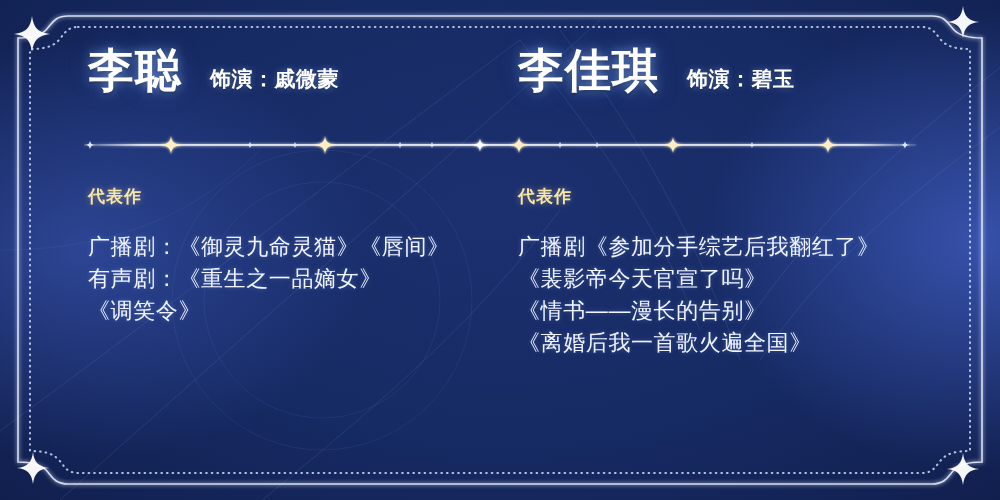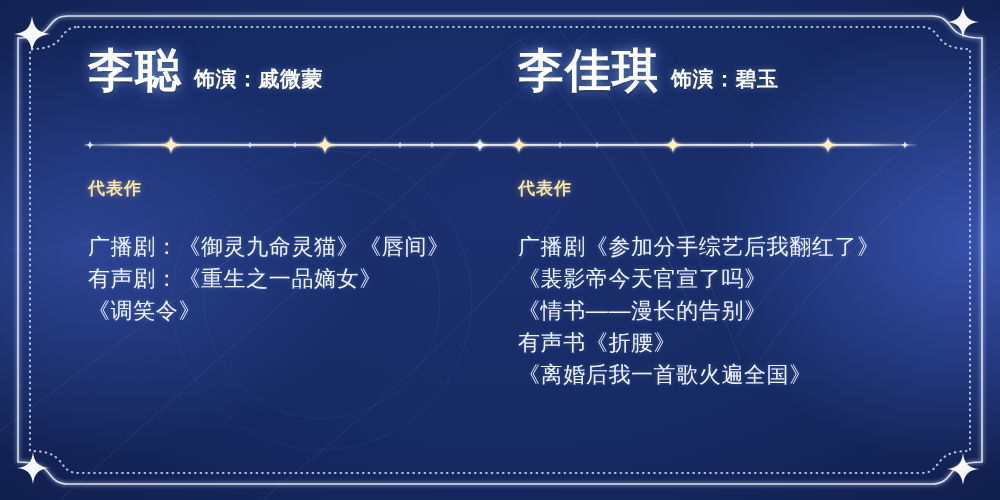--- a/index.html
+++ b/index.html
@@ -81,40 +81,40 @@
       0 0 10px rgba(150,190,255,0.55),
       0 0 22px rgba(110,160,255,0.35),
       0 2px 3px rgba(0,0,0,0.45);
   }
   .role-label {
     font-family: "Liberation Serif", "DejaVu Serif", serif;
     font-weight: bold;
     font-size: 21px;
     line-height: 1;
     color: #ffffff;
-    margin-left: 12px;
+    margin-left: 28px;
     letter-spacing: 0.5px;
     text-shadow:
       0 0 7px rgba(150,190,255,0.45),
       0 1px 2px rgba(0,0,0,0.45);
   }
 
   
   .divider {
     position: absolute;
     left: 0;
     top: 133px;
     width: 1000px;
     height: 24px;
     pointer-events: none;
   }
 
   .works-heading {
     position: absolute;
-    top: 177px;
+    top: 185px;
     font-size: 17px;
     font-weight: bold;
     color: #f6e6a8;
     letter-spacing: 1px;
     text-shadow: 0 0 6px rgba(246,214,130,0.45);
   }
 
   .works-list {
     position: absolute;
     top: 231px;
@@ -277,21 +277,20 @@
           <span class="actor-name">李佳琪</span>
           <span class="role-label">饰演：碧玉</span>
         </div>
 
         <div class="works-heading">代表作</div>
 
         <div class="works-list">
           <div class="work-line">广播剧《参加分手综艺后我翻红了》</div>
           <div class="work-line">《裴影帝今天官宣了吗》</div>
           <div class="work-line">《情书——漫长的告别》</div>
-          <div class="work-line">有声书《折腰》</div>
           <div class="work-line">《离婚后我一首歌火遍全国》</div>
         </div>
       </div>
 
     </div>
   </div>
 
 </div>
 
 </body></html>

